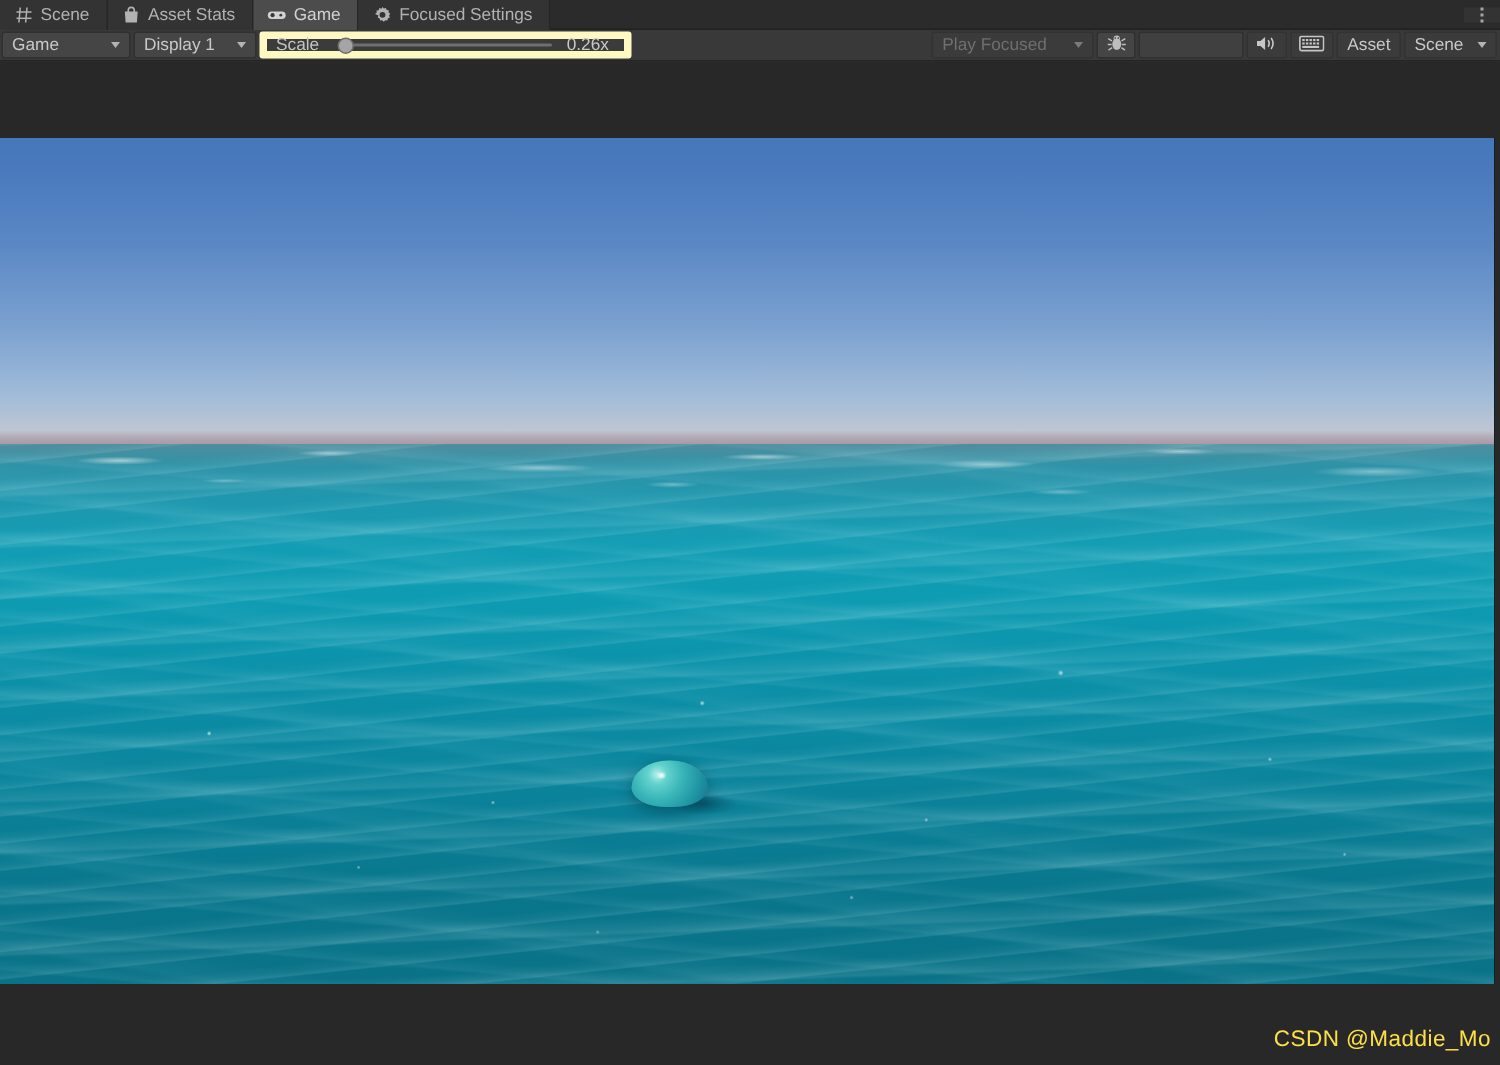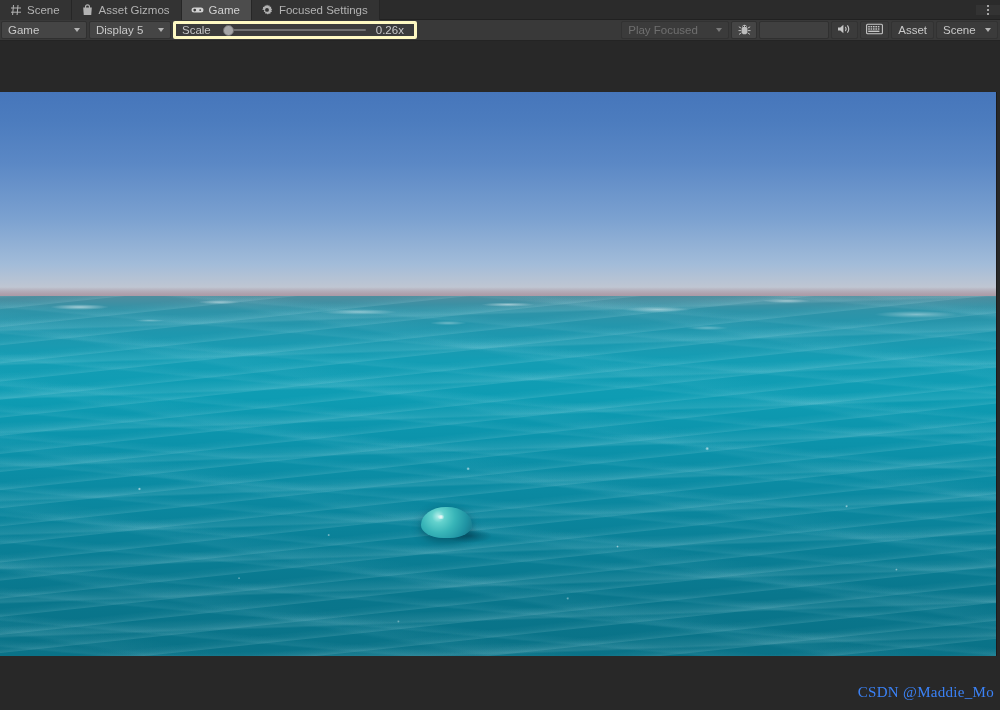--- a/index.html
+++ b/index.html
@@ -77,21 +77,21 @@
     border-left: 3.5px solid transparent;
     border-right: 3.5px solid transparent;
     border-top: 4px solid #b4b4b4;
     display: block;
   }
   .caret.dim { border-top-color: #7a7a7a; }
 
   .scale-group {
     display: flex; align-items: center;
     height: 18px; padding: 0 6px; margin: 0 1px;
-    background: #3b3b3b; border: 3px solid #fef9c3; border-radius: 2px;
+    background: #3b3b3b; border: 5px solid #fef9c3; border-radius: 2px;
   }
   .scale-label { margin-right: 7px; color: #c4c4c4; }
   .slider { position: relative; width: 148px; height: 18px; display: flex; align-items: center; }
   .slider .track { position: absolute; left: 6px; right: 0; height: 2px; background: #6f6f6f; border-radius: 1px; }
   .slider .knob {
     position: absolute; left: 0px; top: 4px;
     width: 11px; height: 11px; border-radius: 50%;
     background: #a5a5a5; border: 1px solid #6e6e6e;
     cursor: pointer;
   }
@@ -244,23 +244,23 @@
     width: 4.6%; height: 2.4%;
     border-radius: 50%;
     background: radial-gradient(ellipse, rgba(6,58,78,.55), rgba(6,58,78,0) 72%);
   }
 
   
   .watermark {
     position: absolute;
     right: 6px; bottom: 9px;
     font-size: 15px;
-    color: #3b82f6;
+    color: #fde047;
     letter-spacing: .3px;
-    font-family: Liberation Serif, serif;
+    font-family: Liberation Sans, sans-serif;
   }
 </style>
 </head>
 <body>
 
 <div class="app">
 
   <div class="tabbar">
 
     <div class="tab">
@@ -277,21 +277,21 @@
       <span>Scene</span>
     </div>
 
     <div class="tab">
       <span class="ico">
         <svg width="11" height="12" viewBox="0 0 11 12">
           <path d="M1.2 3.6h8.6l-.55 7.4H1.75z" fill="#b2b2b2"></path>
           <path d="M3.5 4.2V2.9a2 2 0 0 1 4 0v1.3" stroke="#b2b2b2" stroke-width="1.1" fill="none"></path>
         </svg>
       </span>
-      <span>Asset Gizmos</span>
+      <span>Asset Stats</span>
     </div>
 
     <div class="tab active">
       <span class="ico">
         <svg width="14" height="10" viewBox="0 0 14 10">
           <rect x="0.6" y="2.4" width="12.8" height="5.4" rx="2.7" fill="#d2d2d2"></rect>
           <circle cx="4.0" cy="5.1" r="1.5" fill="#3a3a3a"></circle>
           <circle cx="9.9" cy="5.1" r="1.0" fill="#3a3a3a"></circle>
         </svg>
       </span>
@@ -320,21 +320,21 @@
   </div>
 
   <div class="toolbar">
 
     <div class="tb-btn tb-dd" style="width:86px">
       <span class="lbl">Game</span>
       <span class="caret"></span>
     </div>
 
     <div class="tb-btn tb-dd" style="width:82px">
-      <span class="lbl">Display 5</span>
+      <span class="lbl">Display 1</span>
       <span class="caret"></span>
     </div>
 
 
     <div class="scale-group">
       <span class="scale-label">Scale</span>
       <span class="slider">
         <span class="track"></span>
         <span class="knob" style="left: 5.6px;"></span>
       </span>

